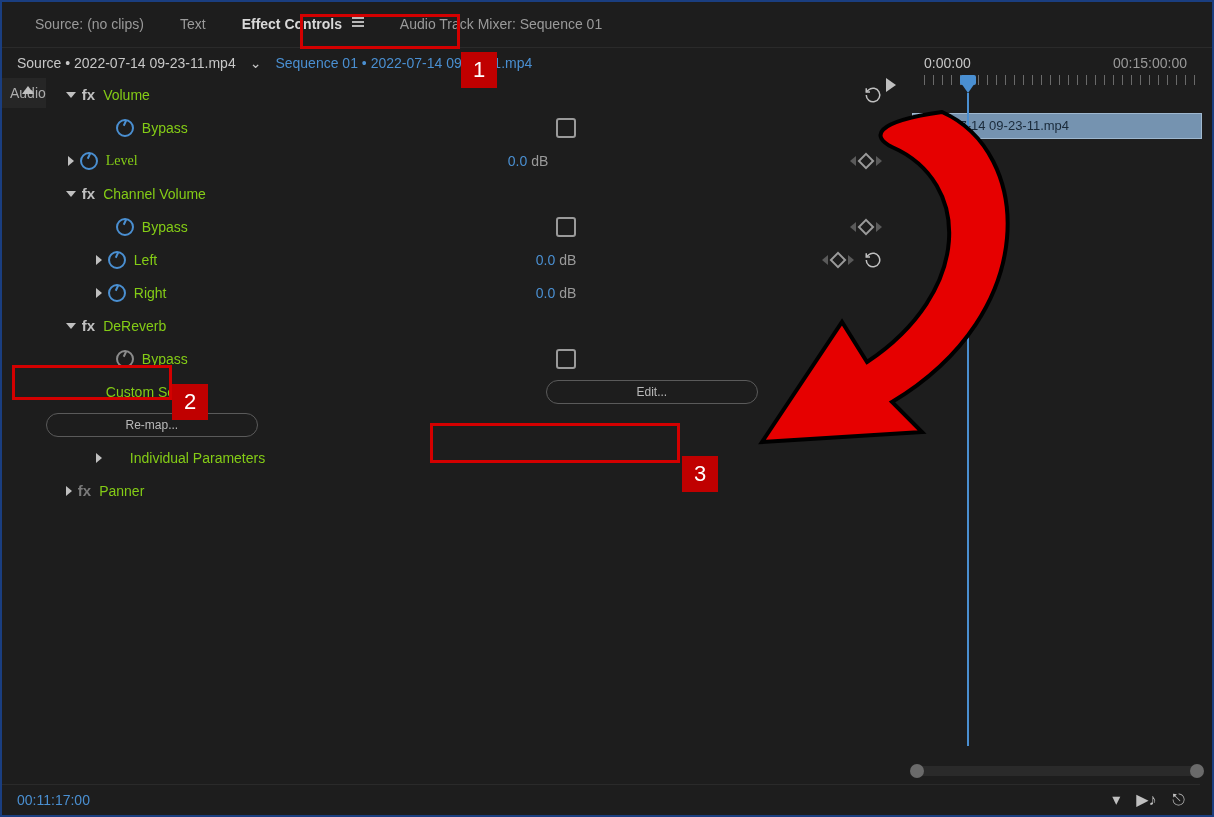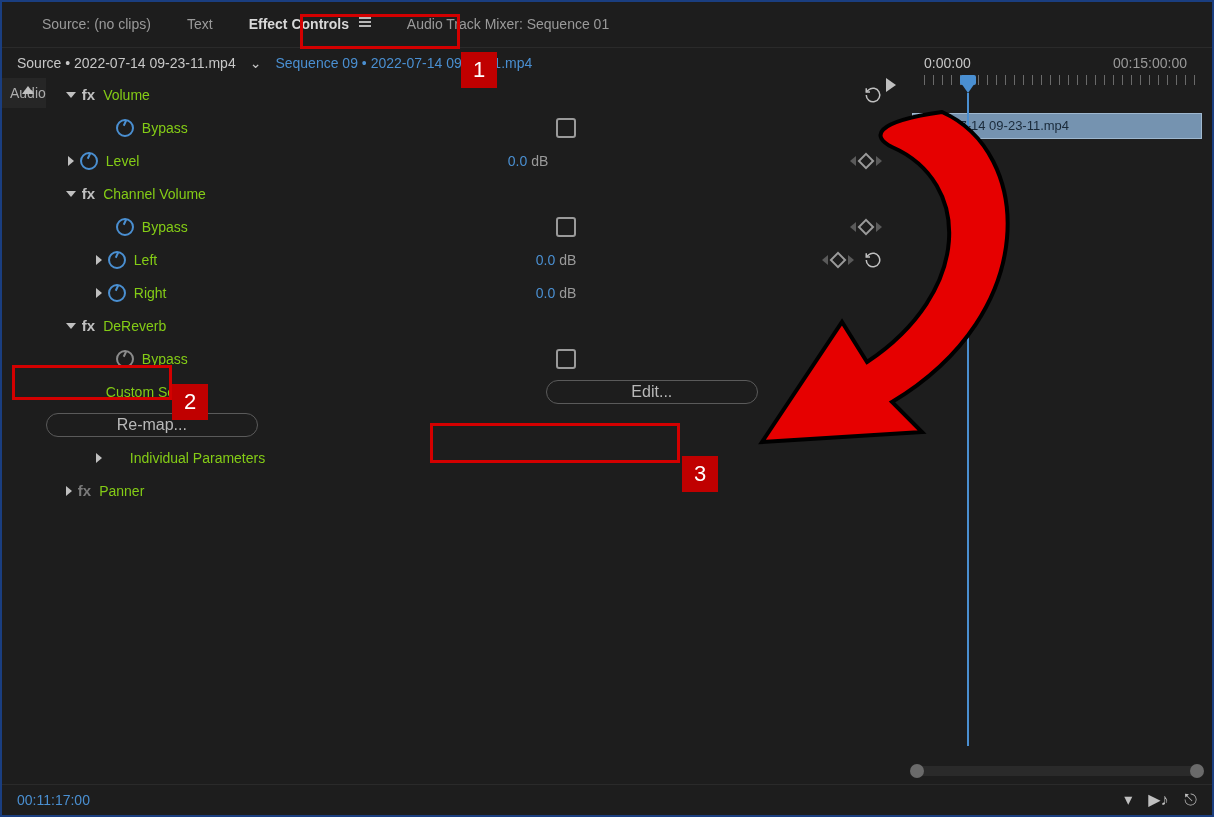--- a/index.html
+++ b/index.html
@@ -1,19 +1,19 @@
 <!DOCTYPE html>
 <html><head>
 <meta charset="utf-8">
 <style>
   html,body{margin:0;padding:0;background:#1e1e1e;color:#9a9a9a;font-family:"Segoe UI",Arial,sans-serif;font-size:14px;overflow:hidden;}
   .app{width:1214px;height:817px;position:relative;background:#1d1d1d;border:2px solid #1a3e80;box-sizing:border-box;}
   
   
-  .tabbar{height:45px;display:flex;align-items:center;padding-left:22px;border-bottom:1px solid #2a2a2a;}
+  .tabbar{height:45px;display:flex;align-items:center;padding-left:15px;border-bottom:1px solid #2a2a2a;}
   .tab{color:#9a9a9a;padding:0 18px;height:45px;line-height:45px;position:relative;}
   .tab.active{color:#d8d8d8;font-weight:600;}
   .menu-icon{display:inline-block;margin-left:6px;}
   .menu-icon span{display:block;width:12px;height:2px;background:#b7b7b7;margin:2px 0;}
   
   
   .srcline{height:30px;line-height:30px;padding-left:15px;display:flex;align-items:center;color:#c7c7c7;}
   .srcline .chev{margin:0 8px;color:#c7c7c7;}
   .srcline .seq{color:#4a8fd1;}
   
@@ -41,21 +41,21 @@
   
   .stop{width:14px;height:14px;border:2px solid #4a8fd1;border-radius:50%;display:inline-block;margin-right:8px;position:relative;}
   .stop.off{border-color:#8b8b8b;}
   .stop::after{content:"";position:absolute;width:2px;height:6px;background:#4a8fd1;top:-1px;left:6px;transform:rotate(25deg);}
   .stop.off::after{background:#8b8b8b;}
 
   .chk{width:16px;height:16px;border:2px solid #9a9a9a;border-radius:3px;display:inline-block;}
   .val{color:#4a8fd1;}
   .db{color:#9a9a9a;margin-left:4px;}
   
-  .btn{height:22px;width:210px;border:1px solid #5a5a5a;border-radius:12px;color:#b9b9b9;background:transparent;font-size:16px;display:flex;align-items:center;justify-content:center;}
+  .btn{height:22px;width:210px;border:1px solid #5a5a5a;border-radius:12px;color:#b9b9b9;background:transparent;font-size:12px;display:flex;align-items:center;justify-content:center;}
   
   .kf{display:flex;align-items:center;gap:4px;}
   .kf .arr{width:0;height:0;}
   .kf .arr.l{border-top:5px solid transparent;border-bottom:5px solid transparent;border-right:6px solid #5a5a5a;}
   .kf .arr.r{border-top:5px solid transparent;border-bottom:5px solid transparent;border-left:6px solid #5a5a5a;}
   .kf .dia{width:8px;height:8px;border:2px solid #9a9a9a;transform:rotate(45deg);}
   .reset{width:18px;height:18px;margin-left:10px;}
 
   
   .play{position:absolute;left:-16px;top:0;width:0;height:0;border-top:7px solid transparent;border-bottom:7px solid transparent;border-left:10px solid #c0c0c0;}
@@ -64,21 +64,21 @@
   .tc .t2{position:absolute;right:25px;top:2px;color:#9a9a9a;}
   .ticks{position:absolute;left:22px;right:10px;top:22px;height:10px;background:repeating-linear-gradient(to right,#6a6a6a 0,#6a6a6a 1px,transparent 1px,transparent 9px);}
   .playhead{position:absolute;left:65px;top:15px;bottom:40px;width:2px;background:#4a8fd1;}
   .playhead::before{content:"";position:absolute;top:-10px;left:-6px;width:0;height:0;border-left:7px solid transparent;border-right:7px solid transparent;border-top:10px solid #4a8fd1;}
   .playhead .grip{position:absolute;top:-18px;left:-7px;width:16px;height:10px;background:#4a8fd1;border-radius:2px;}
   .clip{position:absolute;left:10px;top:35px;right:10px;height:24px;background:#7593b0;border:1px solid #9fb8cf;color:#1a2a3a;font-size:13px;line-height:24px;padding-left:6px;overflow:hidden;white-space:nowrap;}
   .scroll{position:absolute;left:10px;right:10px;bottom:10px;height:10px;background:#2a2a2a;border-radius:5px;}
   .scroll .th{position:absolute;width:14px;height:14px;background:#6a6a6a;border-radius:50%;top:-2px;}
 
   
-  .bottom{position:absolute;left:0;right:0;bottom:0;height:30px;line-height:30px;padding:0 15px;display:flex;justify-content:space-between;align-items:center;background:#1d1d1d;border-top:1px solid #2a2a2a;}
+  .bottom{position:absolute;left:0;right:12px;bottom:0;height:30px;line-height:30px;padding:0 15px;display:flex;justify-content:space-between;align-items:center;background:#1d1d1d;border-top:1px solid #2a2a2a;}
   .bottom .time{color:#4a8fd1;}
   .bottom .icons span{margin-left:12px;color:#c0c0c0;font-size:16px;}
 
   
   .redbox{position:absolute;border:3px solid #d30000;box-sizing:border-box;pointer-events:none;z-index:50;}
   .num{position:absolute;width:36px;height:36px;background:#c00000;color:#fff;font-size:22px;display:flex;align-items:center;justify-content:center;z-index:60;font-family:Arial;}
   .arrow{position:absolute;z-index:55;}
 </style>
 </head>
 <body>
@@ -93,21 +93,21 @@
       <span class="menu-icon"><span></span><span></span><span></span></span>
     </div>
     <div class="tab">Audio Track Mixer: Sequence 01</div>
   </div>
 
   <div class="srcline">
     <span>Source</span>&nbsp;
     <span>•</span>&nbsp;
     <span>2022-07-14 09-23-11.mp4</span>
     <span class="chev" style="margin:0 14px;">⌄</span>
-    <span class="seq">Sequence 09</span>&nbsp;
+    <span class="seq">Sequence 01</span>&nbsp;
     <span class="seq">•</span>&nbsp;
     <span class="seq">2022-07-14 09-23-11.mp4</span>
   </div>
 
   <div class="body">
     <div class="panel">
       <div class="audiohdr">
         <span>Audio</span>
         <span class="up"></span>
       </div>
@@ -131,21 +131,21 @@
           <div class="col1" style="padding-left:70px;">
             <span class="stop"></span>
             <span class="label">Bypass</span>
           </div>
           <div class="col2">
               <span class="chk"></span>
             </div>
           <div class="col3"></div>
         </div>
         <div class="row">
-          <div class="col1" style="padding-left:22px;">
+          <div class="col1" style="padding-left:22px;font-family:Liberation Serif, serif;">
             <span class="disc right"></span>
             <span class="stop"></span>
             <span class="label">Level</span>
           </div>
           <div class="col2">
             <span class="val">0.0</span>
             <span class="db">dB</span>
           </div>
           <div class="col3">
             <div class="kf">

